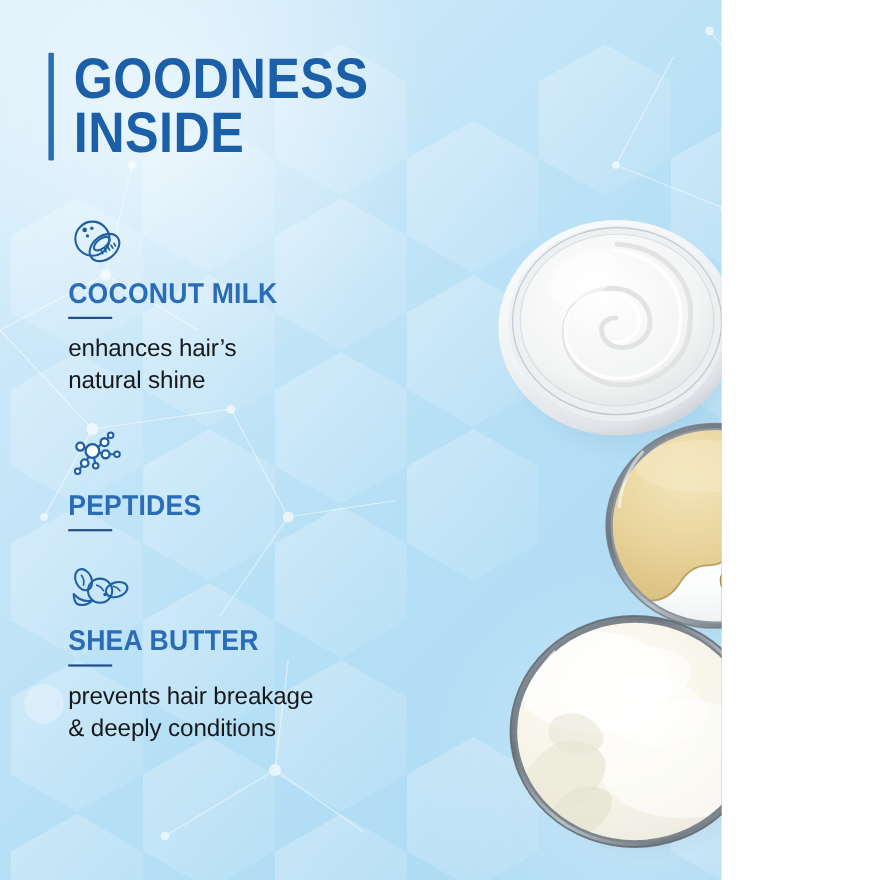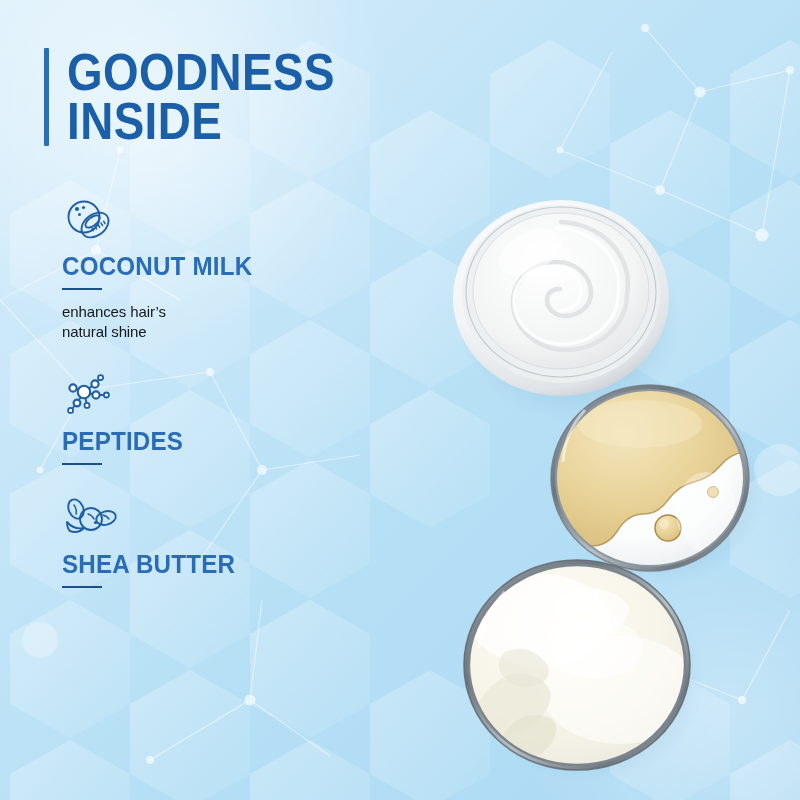--- a/index.html
+++ b/index.html
@@ -3,21 +3,21 @@
 <meta charset="utf-8">
 <style>
   html, body {
     margin: 0;
     padding: 0;
     background: #ffffff;
   }
 
   #poster {
     position: relative;
-    width: 800px;
+    width: 656px;
     height: 800px;
     overflow: hidden;
     font-family: "Liberation Sans", sans-serif;
     background: linear-gradient(135deg, #dcf0fb 0%, #cbe8f9 22%, #b5dff5 58%, #abd9f3 100%);
   }
 
   
   .bg-layer {
     position: absolute;
     inset: 0;
@@ -109,21 +109,21 @@
 
   .ing-divider {
     width: 40px;
     height: 2px;
     background: #1d4f88;
     margin-bottom: 12px;
   }
 
   .ing-desc {
     color: #16181a;
-    font-size: 15px;
+    font-size: 22px;
     line-height: 1.32;
     white-space: pre-line;
     letter-spacing: -0.1px;
   }
 
   
   .jars {
     position: absolute;
     inset: 0;
     pointer-events: none;
@@ -306,20 +306,22 @@
           <g fill="none" stroke="#1f5fa6" stroke-width="1.5" stroke-linecap="round">
             <path d="M12 11 q3 4 2 9"></path>
             <path d="M26 20 q4 1 6 5"></path>
             <path d="M41 21 q4 1 6 4"></path>
           </g>
           <circle cx="33.5" cy="28.5" r="1.6" fill="#1f5fa6"></circle>
         </svg>
       </div>
       <div class="ing-name">SHEA BUTTER</div>
       <div class="ing-divider"></div>
+      <div class="ing-desc">prevents hair breakage
+&amp; deeply conditions</div>
     </div>
 
   </div>
 
   <div class="jars">
     <svg width="800" height="800" viewBox="0 0 800 800">
       <defs>
         <radialGradient id="rimWhite" cx="38%" cy="28%" r="78%">
           <stop offset="0%" stop-color="#ffffff"></stop>
           <stop offset="62%" stop-color="#f2f4f6"></stop>

